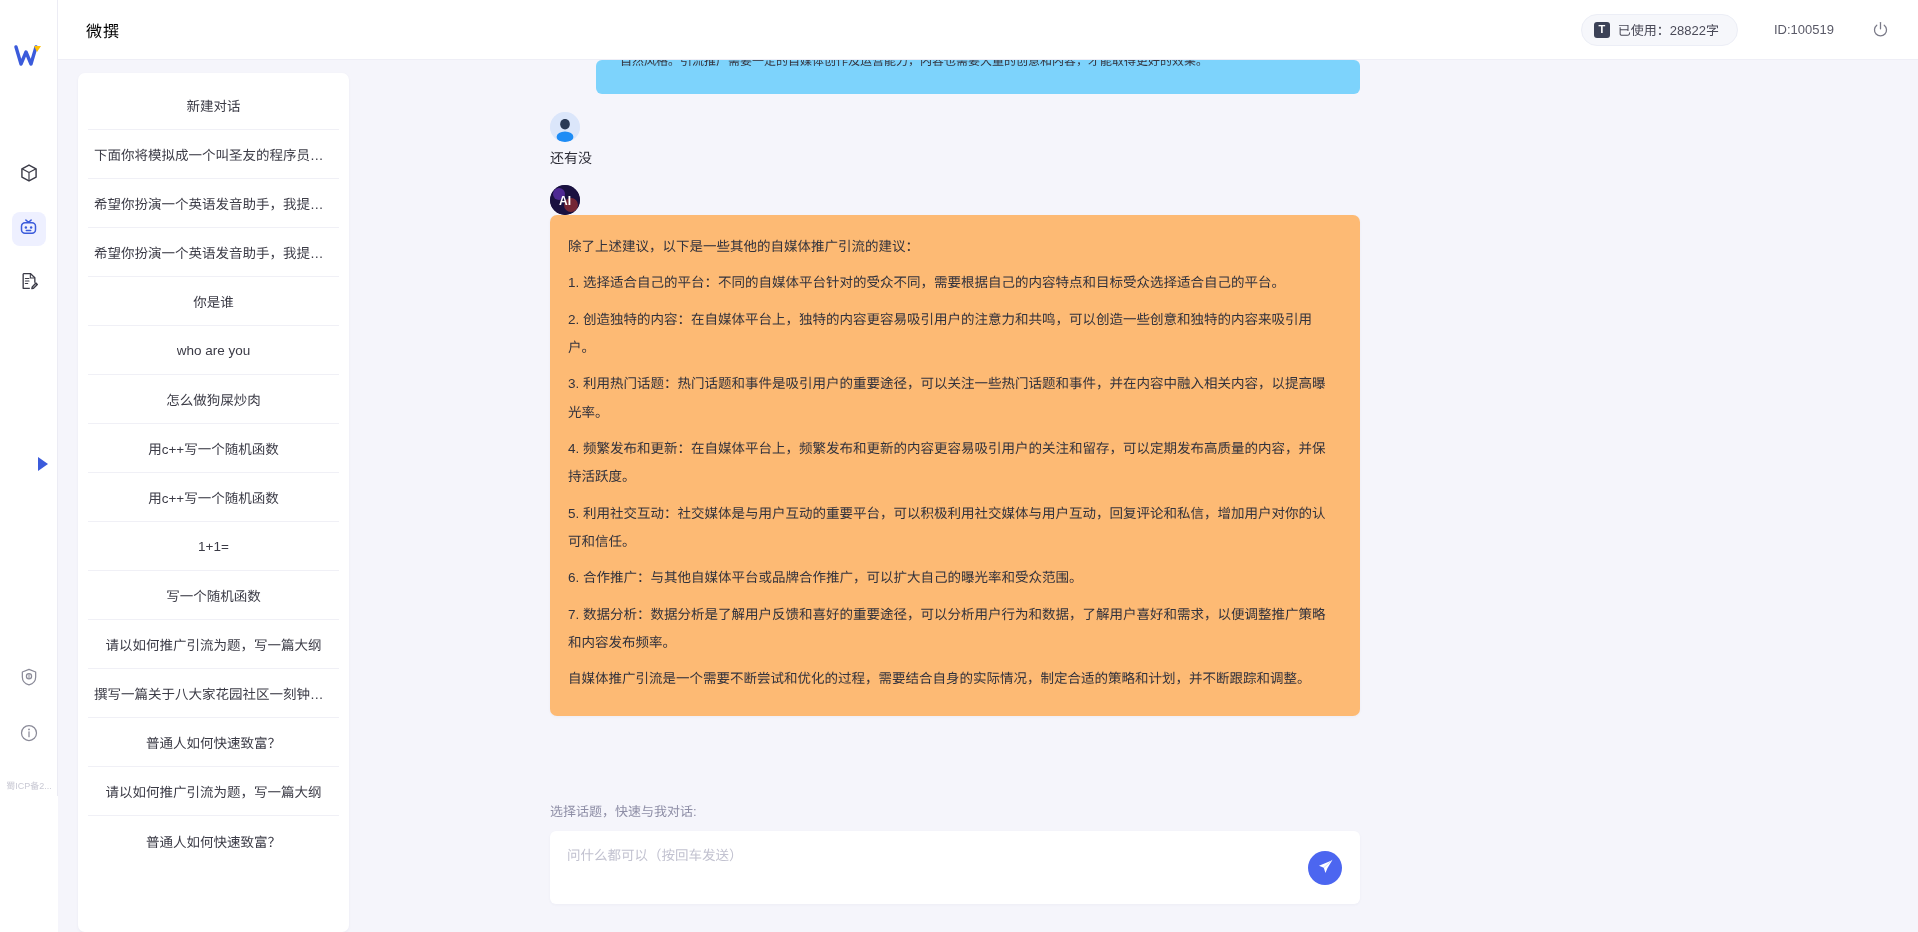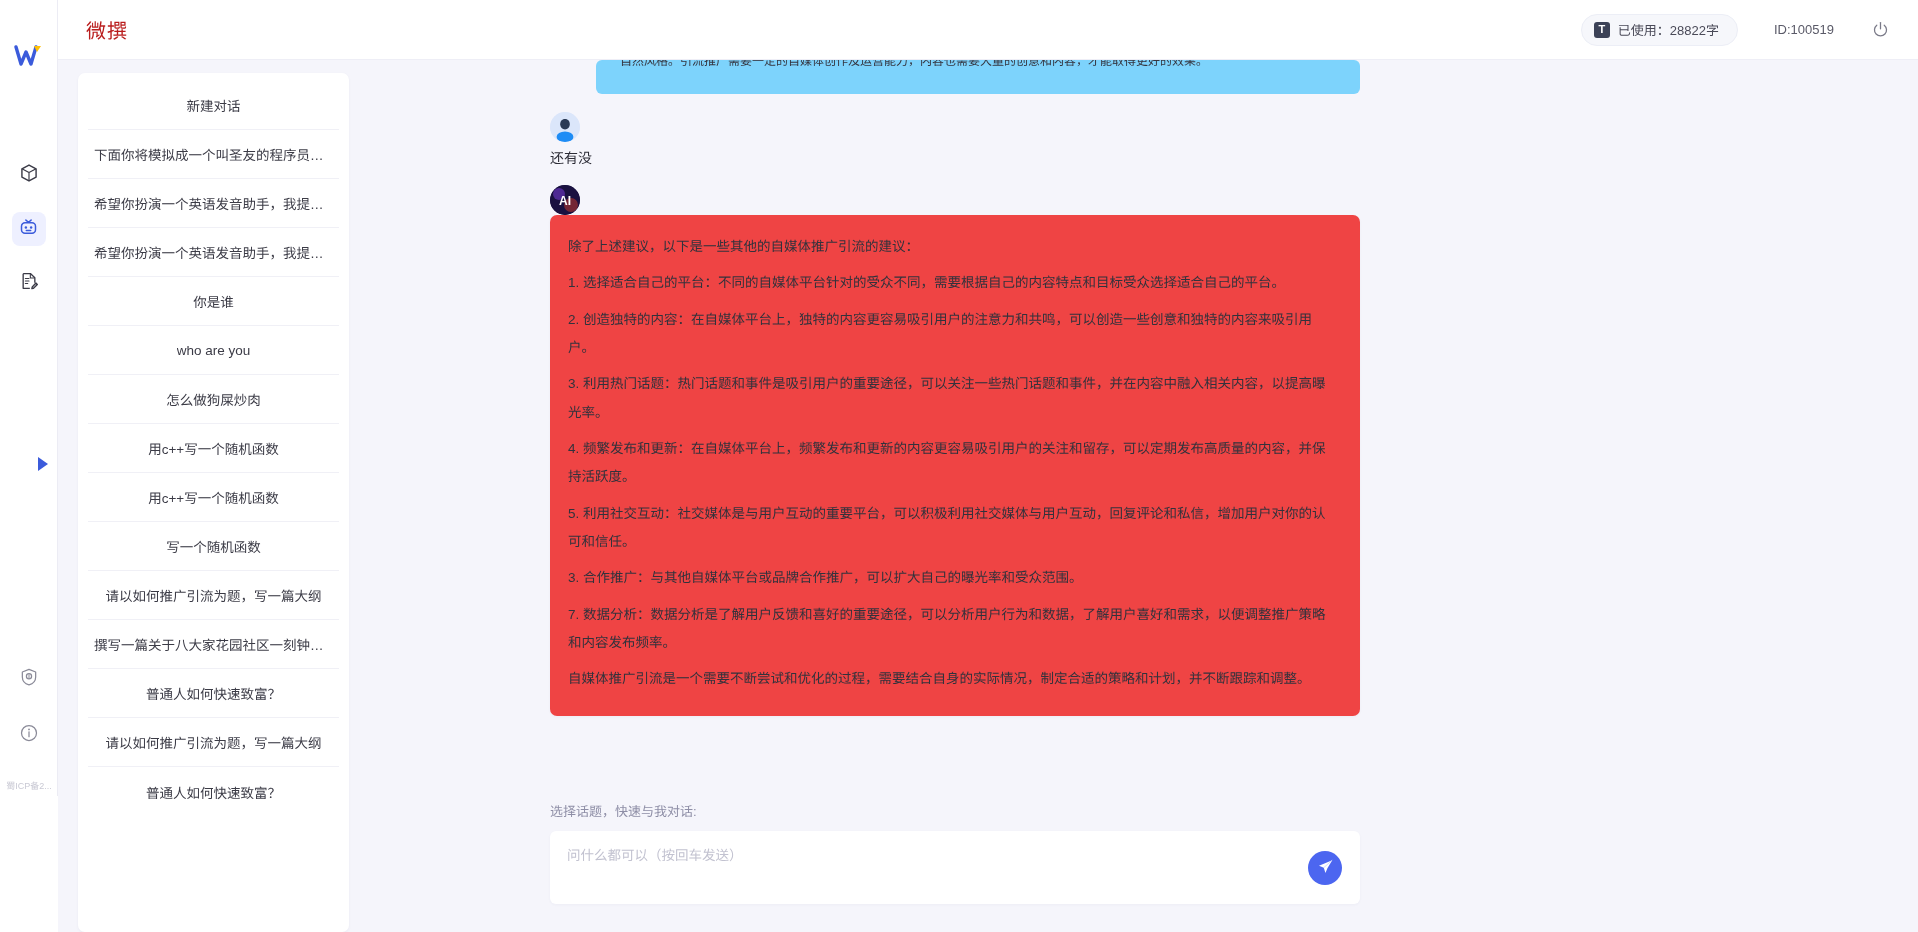--- a/index.html
+++ b/index.html
@@ -102,22 +102,22 @@
   .topbar {
     height: 60px;
     flex: 0 0 60px;
     background: #ffffff;
     border-bottom: 1px solid #eeeef6;
     display: flex;
     align-items: center;
     padding: 0 28px 0 28px;
   }
   .brand {
-    font-size: 20px;
-    color: #b91c1c;
+    font-size: 16px;
+    color: #000000;
     letter-spacing: 1px;
     font-family: Liberation Mono, monospace;
   }
   .topbar-right {
     margin-left: auto;
     display: flex;
     align-items: center;
     gap: 36px;
   }
   .usage-pill {
@@ -264,21 +264,21 @@
   .avatar-user { background: #dfe8fb; }
   .avatar-ai { background: #1b1440; }
 
   .user-text {
     font-size: 14px;
     color: #2c2c36;
     padding-top: 5px;
   }
 
   .ai-bubble {
-    background: #ef4444;
+    background: #fdba74;
     border-radius: 7px;
     padding: 18px 32px 22px 18px;
     flex: 1;
     min-width: 0;
     box-shadow: 0 1px 3px rgba(40,40,90,.04);
   }
   .ai-bubble p {
     font-size: 13.5px;
     line-height: 2.1;
     color: #32323c;
@@ -460,20 +460,23 @@
               <span>who are you</span>
             </div>
           <div class="convo-item">
               <span>怎么做狗屎炒肉</span>
             </div>
           <div class="convo-item">
               <span>用c++写一个随机函数</span>
             </div>
           <div class="convo-item">
               <span>用c++写一个随机函数</span>
+            </div>
+          <div class="convo-item">
+              <span>1+1=</span>
             </div>
           <div class="convo-item">
               <span>写一个随机函数</span>
             </div>
           <div class="convo-item">
               <span>请以如何推广引流为题，写一篇大纲</span>
             </div>
           <div class="convo-item">
               <span>撰写一篇关于八大家花园社区一刻钟便民生...</span>
             </div>
@@ -518,21 +521,21 @@
                   <text x="15" y="20" font-size="12" font-weight="bold" fill="#ffffff" text-anchor="middle" font-family="Liberation Sans, sans-serif">AI</text>
                 </svg>
               </div>
               <div class="ai-bubble">
                 <p>除了上述建议，以下是一些其他的自媒体推广引流的建议：</p>
                 <p>1. 选择适合自己的平台：不同的自媒体平台针对的受众不同，需要根据自己的内容特点和目标受众选择适合自己的平台。</p>
                 <p>2. 创造独特的内容：在自媒体平台上，独特的内容更容易吸引用户的注意力和共鸣，可以创造一些创意和独特的内容来吸引用户。</p>
                 <p>3. 利用热门话题：热门话题和事件是吸引用户的重要途径，可以关注一些热门话题和事件，并在内容中融入相关内容，以提高曝光率。</p>
                 <p>4. 频繁发布和更新：在自媒体平台上，频繁发布和更新的内容更容易吸引用户的关注和留存，可以定期发布高质量的内容，并保持活跃度。</p>
                 <p>5. 利用社交互动：社交媒体是与用户互动的重要平台，可以积极利用社交媒体与用户互动，回复评论和私信，增加用户对你的认可和信任。</p>
-                <p>3. 合作推广：与其他自媒体平台或品牌合作推广，可以扩大自己的曝光率和受众范围。</p>
+                <p>6. 合作推广：与其他自媒体平台或品牌合作推广，可以扩大自己的曝光率和受众范围。</p>
                 <p>7. 数据分析：数据分析是了解用户反馈和喜好的重要途径，可以分析用户行为和数据，了解用户喜好和需求，以便调整推广策略和内容发布频率。</p>
                 <p>自媒体推广引流是一个需要不断尝试和优化的过程，需要结合自身的实际情况，制定合适的策略和计划，并不断跟踪和调整。</p>
               </div>
             </div>
 
           </div>
         </div>
 
         <div class="composer">
           <div class="composer-inner">

